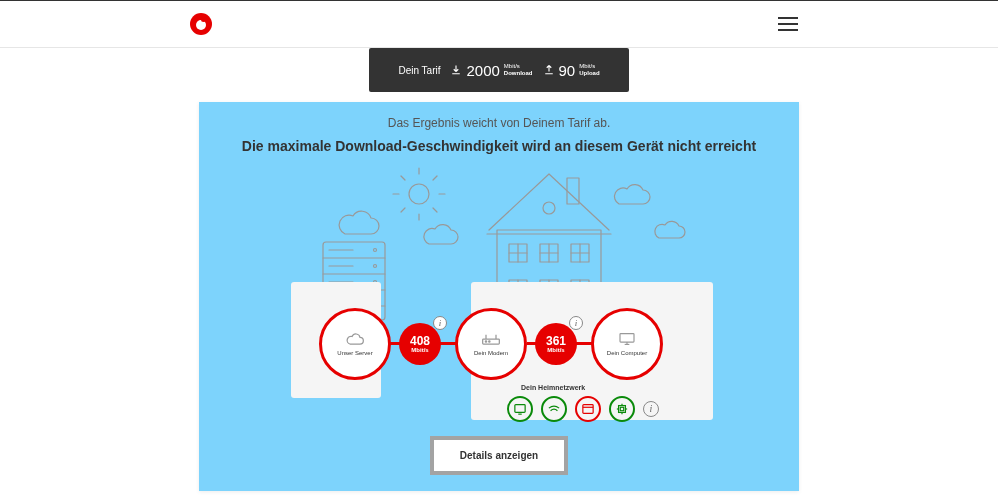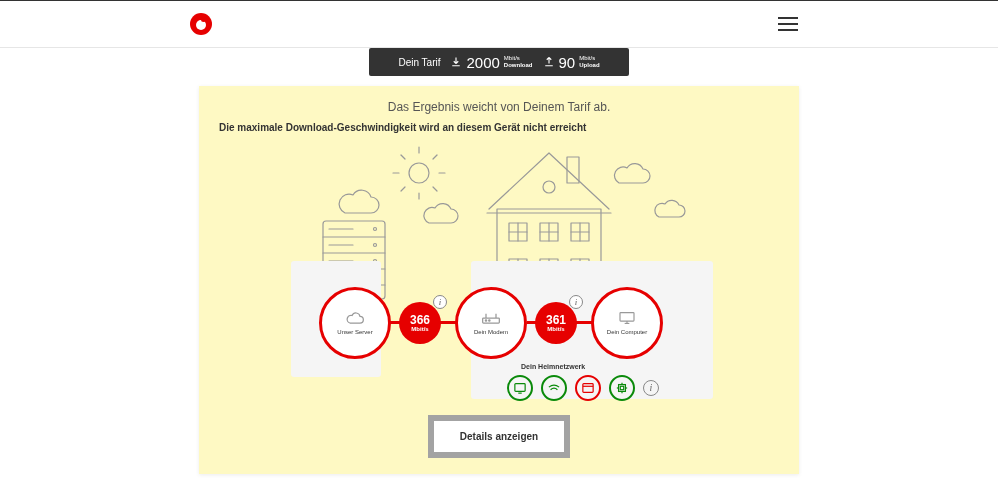--- a/index.html
+++ b/index.html
@@ -3,29 +3,29 @@
 <meta charset="utf-8">
 <style>
 * { box-sizing: border-box; margin: 0; padding: 0; }
 body { font-family: Arial, Helvetica, sans-serif; background: #fff; color: #333; width: 998px; height: 502px; overflow: hidden; position: relative; }
 .topbar { height: 48px; border-top: 1px solid #333; border-bottom: 1px solid #e6e6e6; display: flex; align-items: center; justify-content: space-between; padding: 0 200px 0 190px; }
 .logo { width: 22px; height: 22px; border-radius: 50%; background: #e60000; position: relative; }
 .logo::before { content: ""; position: absolute; width: 10px; height: 10px; background: #fff; border-radius: 50%; top: 7px; left: 6px; }
 .logo::after { content: ""; position: absolute; width: 5px; height: 5px; background: #e60000; border-radius: 50%; top: 4px; left: 11px; }
 .hamburger { width: 20px; height: 14px; display: flex; flex-direction: column; justify-content: space-between; cursor: pointer; }
 .hamburger span { height: 2px; background: #333; width: 100%; }
-.tarif-bar { background: #333; color: #fff; width: 260px; height: 28px; margin: 0 auto; display: flex; align-items: center; justify-content: center; gap: 10px; font-size: 9px; border-radius: 2px; }
+.tarif-bar { background: #333; color: #fff; width: 260px; height: 44px; margin: 0 auto; display: flex; align-items: center; justify-content: center; gap: 10px; font-size: 9px; border-radius: 2px; }
 .tarif-bar .tl { font-size: 10px; }
 .tarif-bar .spd { display: flex; align-items: center; gap: 4px; }
 .tarif-bar .num { font-size: 15px; font-weight: 400; }
 .tarif-bar .lbls { display: flex; flex-direction: column; line-height: 7px; font-size: 6px; }
 .arrow-icon { width: 12px; height: 12px; stroke: #fff; fill: none; stroke-width: 1.5; }
-.card { width: 600px; margin: 10px auto 0; background: #fef9c3; box-shadow: 0 1px 4px rgba(0,0,0,0.08); padding: 14px 20px 16px; position: relative; }
+.card { width: 600px; margin: 10px auto 0; background: #7dd3fc; box-shadow: 0 1px 4px rgba(0,0,0,0.08); padding: 14px 20px 16px; position: relative; }
 .card h2 { text-align: center; font-size: 12px; font-weight: 400; color: #555; margin-bottom: 8px; }
-.card .sub { font-size: 10px; font-weight: 700; margin-bottom: 10px; }
+.card .sub { text-align: center; font-size: 14px; font-weight: 700; margin-bottom: 10px; }
 .scene { position: relative; height: 260px; }
 .scene svg { display: block; margin: 0 auto; }
 
 .node { position: absolute; width: 72px; height: 72px; border: 3px solid #e60000; border-radius: 50%; background: #fff; display: flex; flex-direction: column; align-items: center; justify-content: center; font-size: 6px; line-height: 8px; text-align: center; z-index: 5; }
 .node .ic { width: 20px; height: 14px; stroke: #999; fill: none; stroke-width: 1.5; margin-bottom: 3px; }
 .value-node { position: absolute; width: 42px; height: 42px; border-radius: 50%; background: #e60000; color: #fff; display: flex; flex-direction: column; align-items: center; justify-content: center; font-weight: 700; z-index: 6; }
 .value-node .v { font-size: 12px; line-height: 12px; }
 .value-node .u { font-size: 6px; line-height: 7px; }
 .connector { position: absolute; height: 3px; background: #e60000; z-index: 2; top: 178px; }
 .info-badge { position: absolute; width: 14px; height: 14px; border: 1px solid #888; border-radius: 50%; background: #fff; font-size: 9px; line-height: 12px; text-align: center; color: #666; z-index: 7; font-family: Georgia, serif; font-style: italic; }
@@ -34,21 +34,21 @@
 .legend { position: absolute; display: flex; gap: 8px; align-items: center; z-index: 5; }
 .legend .li { width: 26px; height: 26px; border-radius: 50%; display: flex; align-items: center; justify-content: center; }
 .legend .li.green { border: 2px solid #0a8a0a; }
 .legend .li.red { border: 2px solid #e60000; }
 .legend svg { width: 14px; height: 12px; fill: none; stroke-width: 1.4; }
 .legend .li.green svg { stroke: #0a8a0a; }
 .legend .li.red svg { stroke: #e60000; }
 .legend .info { width: 16px; height: 16px; border: 1px solid #888; border-radius: 50%; font-size: 10px; line-height: 14px; text-align: center; color: #666; font-family: Georgia, serif; font-style: italic; }
 .buttons { display: flex; justify-content: center; gap: 16px; margin-top: 12px; }
 .btn { padding: 10px 26px; font-size: 10px; font-weight: 700; cursor: pointer; border: none; }
-.btn-outline { background: #fff; border: 6px solid #a3a3a3; color: #333; }
+.btn-outline { background: #fff; border: 4px solid #a3a3a3; color: #333; }
 .btn-dark { background: #333; color: #fff; }
 </style>
 </head>
 <body>
 
 <div class="topbar">
   <div class="logo"></div>
   <div class="hamburger">
       <span></span>
       <span></span>
@@ -157,21 +157,21 @@
     <div class="connector" style="left:308px; width:130px;"></div>
 
     <div class="node" style="left:100px; top:144px;">
       <svg class="ic" viewBox="0 0 24 16">
           <path d="M6 14h12a4 4 0 0 0 0-8 5 5 0 0 0 -9.5-1A4 4 0 0 0 6 14z"></path>
         </svg>
       <span>Unser Server</span>
     </div>
 
     <div class="value-node" style="left:180px; top:159px;">
-      <span class="v">366</span>
+      <span class="v">408</span>
       <span class="u">Mbit/s</span>
     </div>
     <div class="info-badge" style="left:214px; top:152px;">i</div>
 
     <div class="node" style="left:236px; top:144px;">
       <svg class="ic" viewBox="0 0 24 16">
           <rect x="2" y="8" width="20" height="6" rx="1"></rect>
           <line x1="6" y1="8" x2="6" y2="3"></line>
           <line x1="18" y1="8" x2="18" y2="3"></line>
           <circle cx="6" cy="11" r="0.8"></circle>

